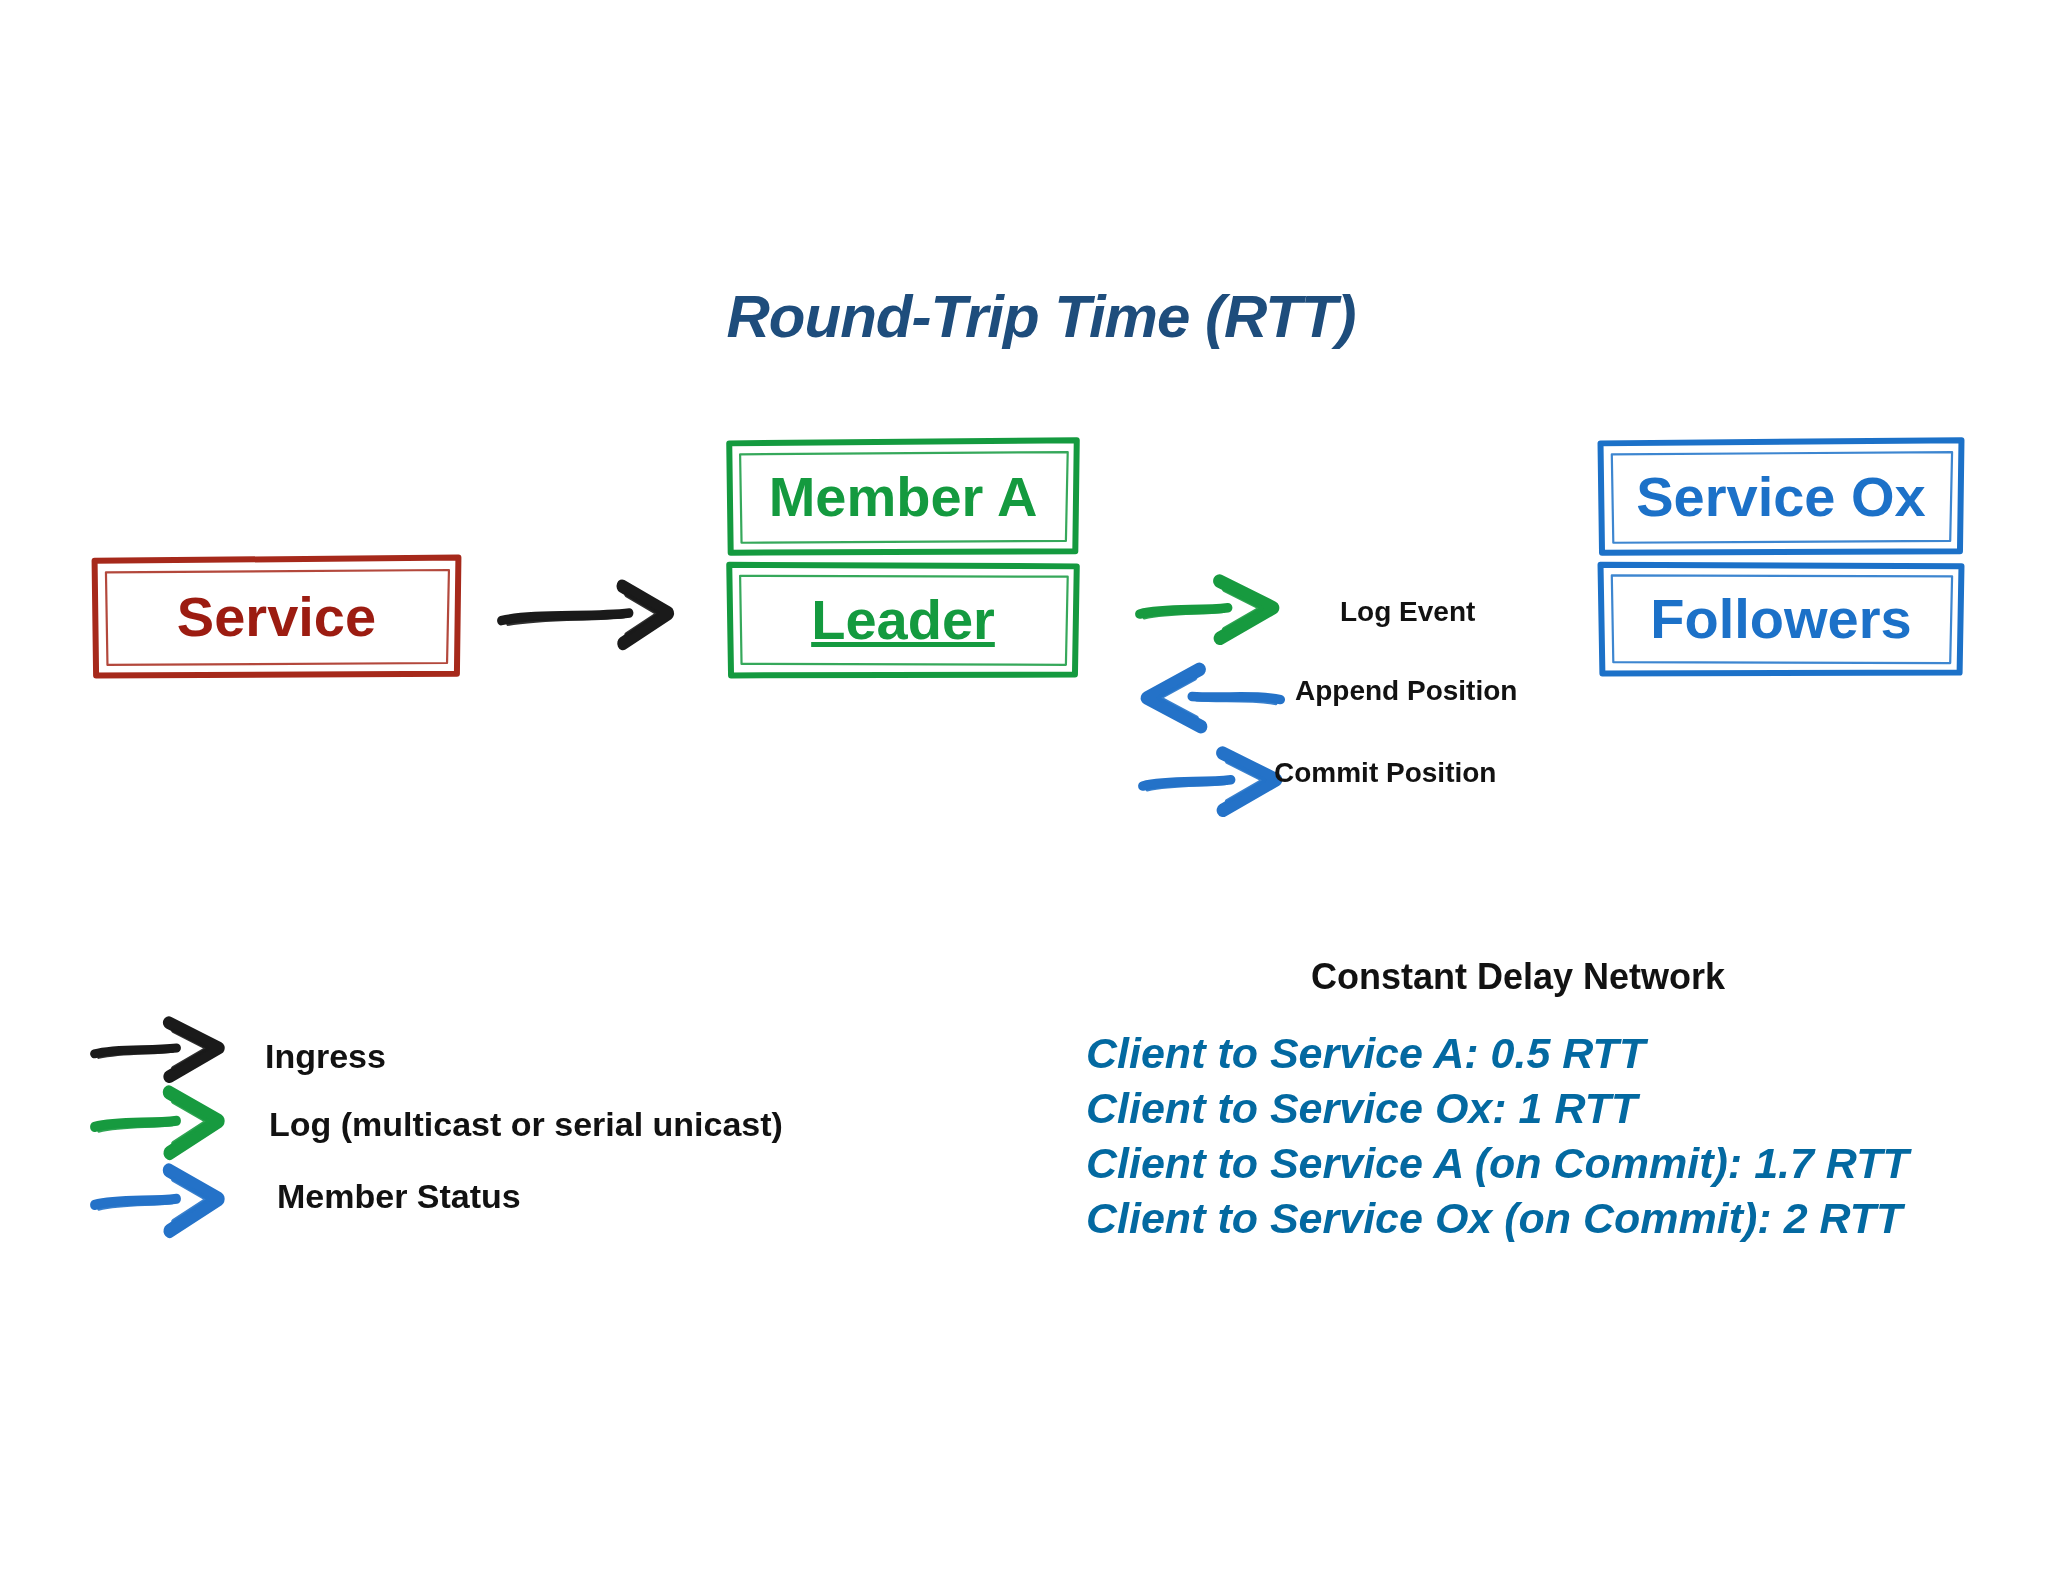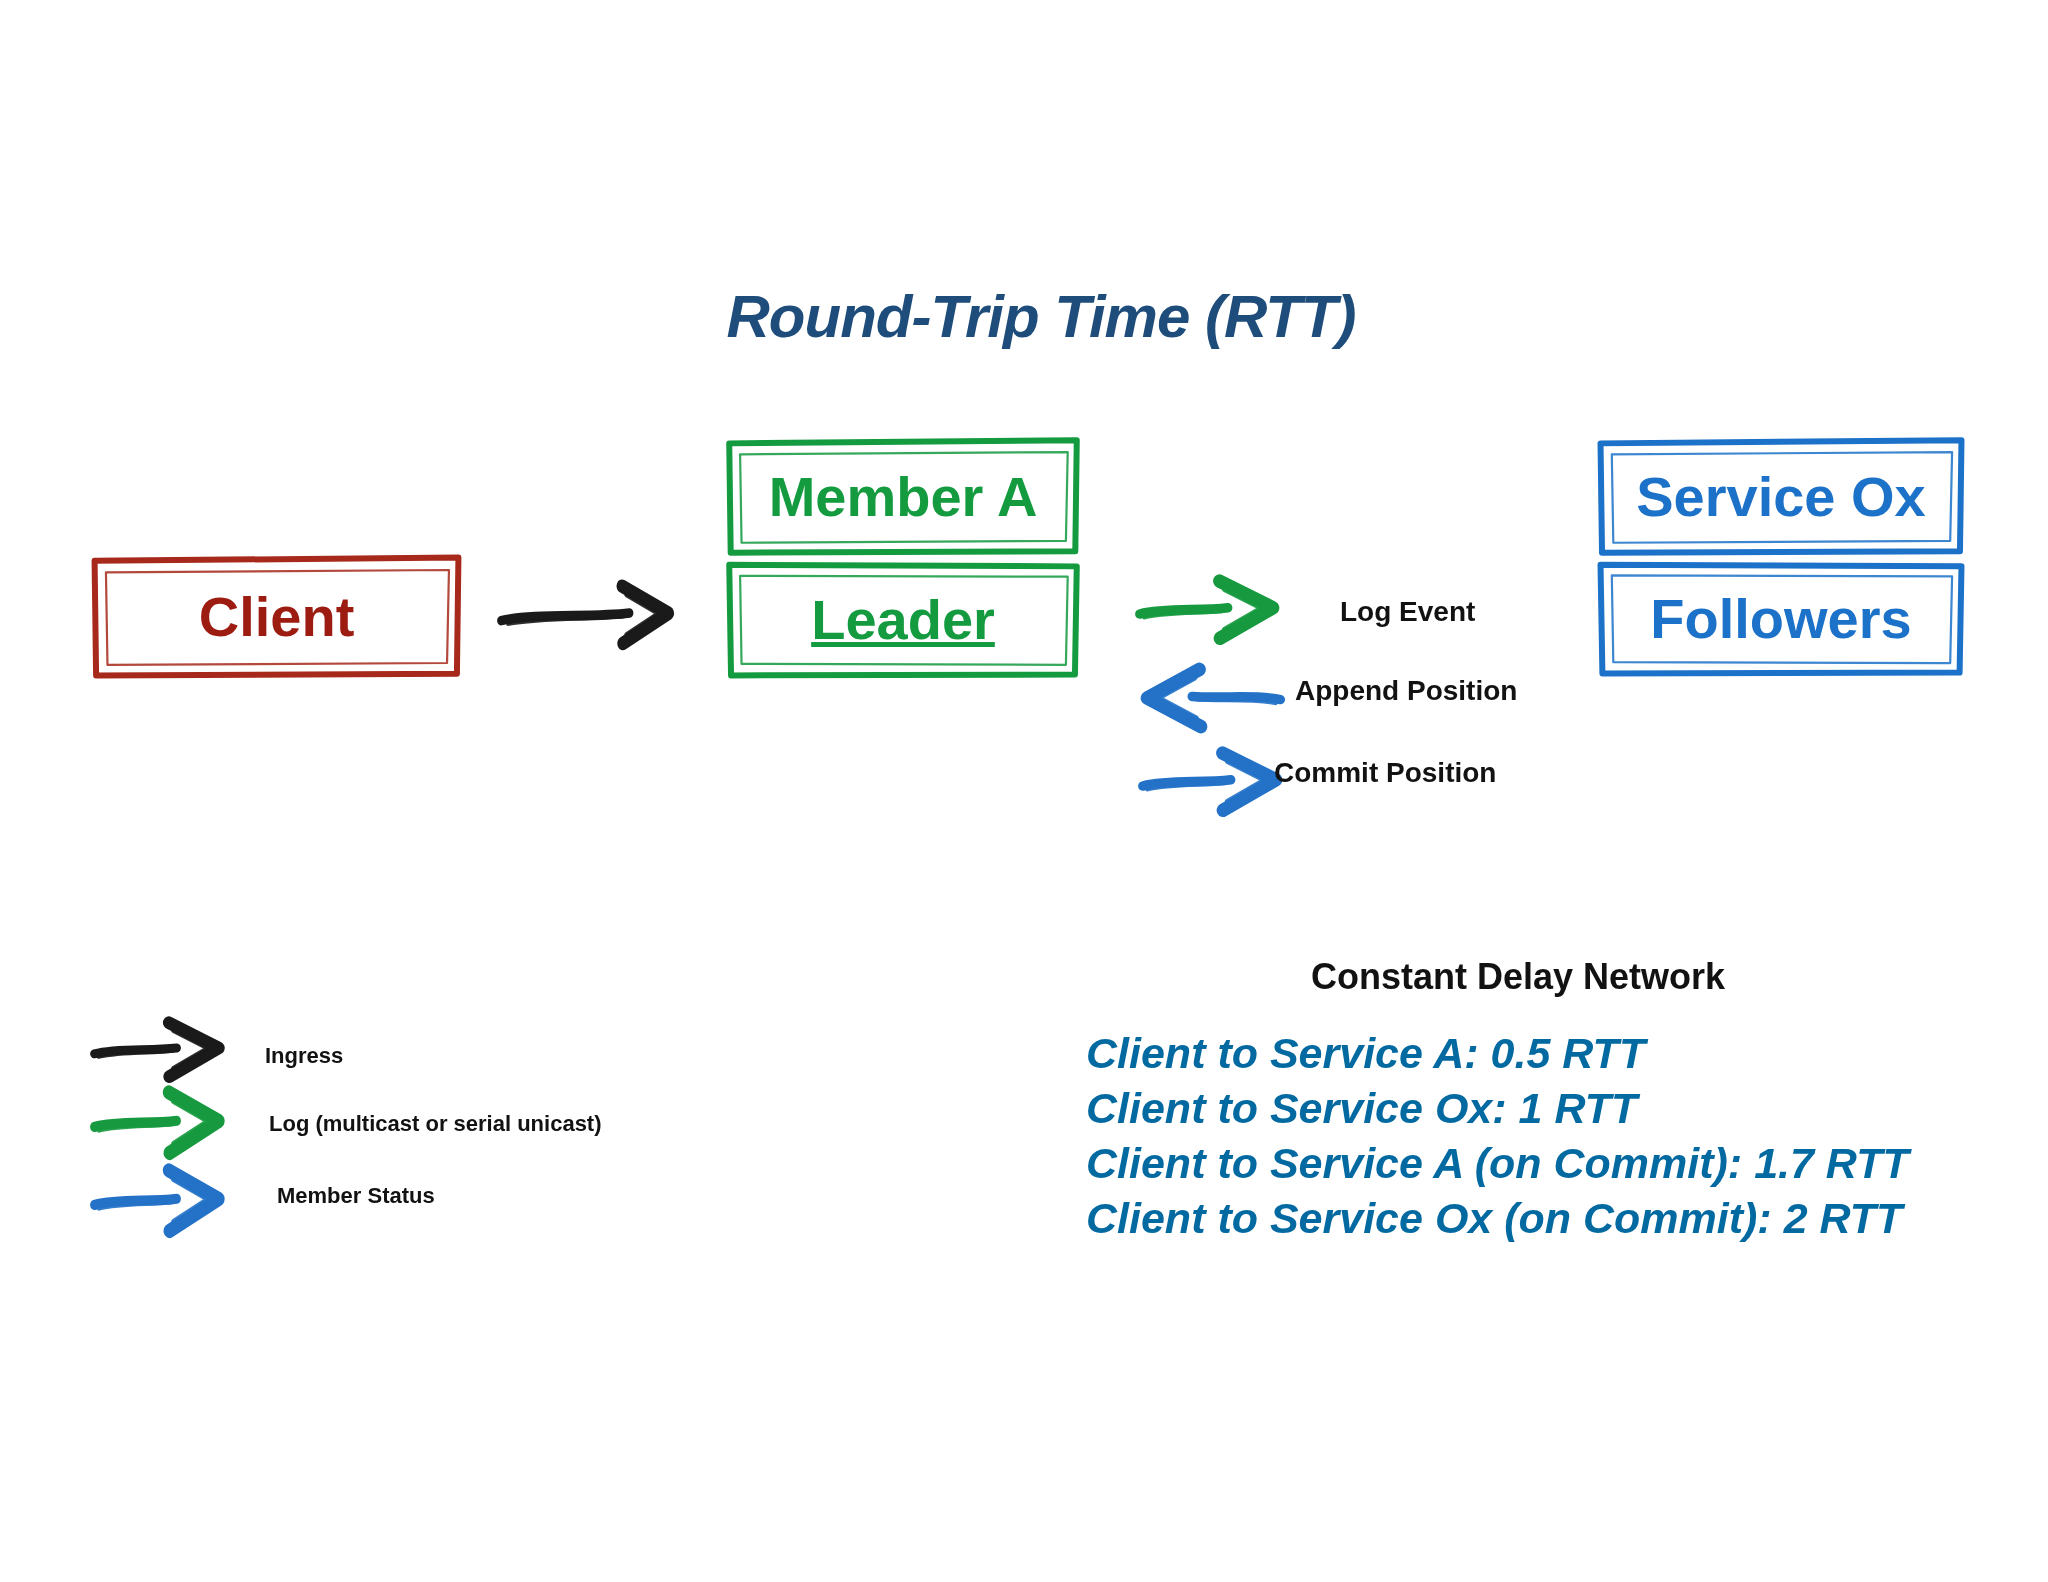--- a/index.html
+++ b/index.html
@@ -85,21 +85,21 @@
   .lbl-log    { left: 1340px; top: 591px; }
   .lbl-append { left: 1295px; top: 670px; }
   .lbl-commit { left: 1274px; top: 752px; }
 
   
   .leg-arrow-1 { left: 90px; top: 1017px; width: 140px; height: 66px; }
   .leg-arrow-2 { left: 90px; top: 1086px; width: 140px; height: 74px; }
   .leg-arrow-3 { left: 90px; top: 1164px; width: 140px; height: 74px; }
   .legend-label {
     position: absolute;
-    font-size: 22px;
+    font-size: 34px;
     font-weight: bold;
     color: #121212;
     white-space: nowrap;
     line-height: 40px;
   }
   .leg-lbl-1 { left: 265px; top: 1036px; }
   .leg-lbl-2 { left: 269px; top: 1104px; }
   .leg-lbl-3 { left: 277px; top: 1176px; }
 
   
@@ -128,21 +128,21 @@
 
 <div class="canvas">
 
   <h1 class="page-title">Round-Trip Time (RTT)</h1>
 
   <div class="box red client">
     <svg class="sketch" viewBox="0 0 100 40" preserveAspectRatio="none" aria-hidden="true">
       <path class="s1" vector-effect="non-scaling-stroke" d="M2,3 L98,2 L97.6,37.5 L2.4,38 Z"></path>
       <path class="s2" vector-effect="non-scaling-stroke" d="M5,6.5 L95.5,5.8 L95,34.2 L5.4,34.8 Z"></path>
     </svg>
-    <span class="lbl">Client</span>
+    <span class="lbl">Service</span>
   </div>
 
   <div class="arrow black-ink main-arrow tilt">
     <svg viewBox="0 0 140 44" preserveAspectRatio="none" aria-hidden="true">
       <path class="a1" d="M3,23 C30,19 72,23 102,21"></path>
       <path class="a2" d="M8,25.5 C36,22 76,25 98,23.2"></path>
       <path class="a3" d="M97,4 L132,22 L96,40"></path>
       <path class="a4" d="M100,9.5 L124,22 L99,34.5"></path>
     </svg>
   </div>

